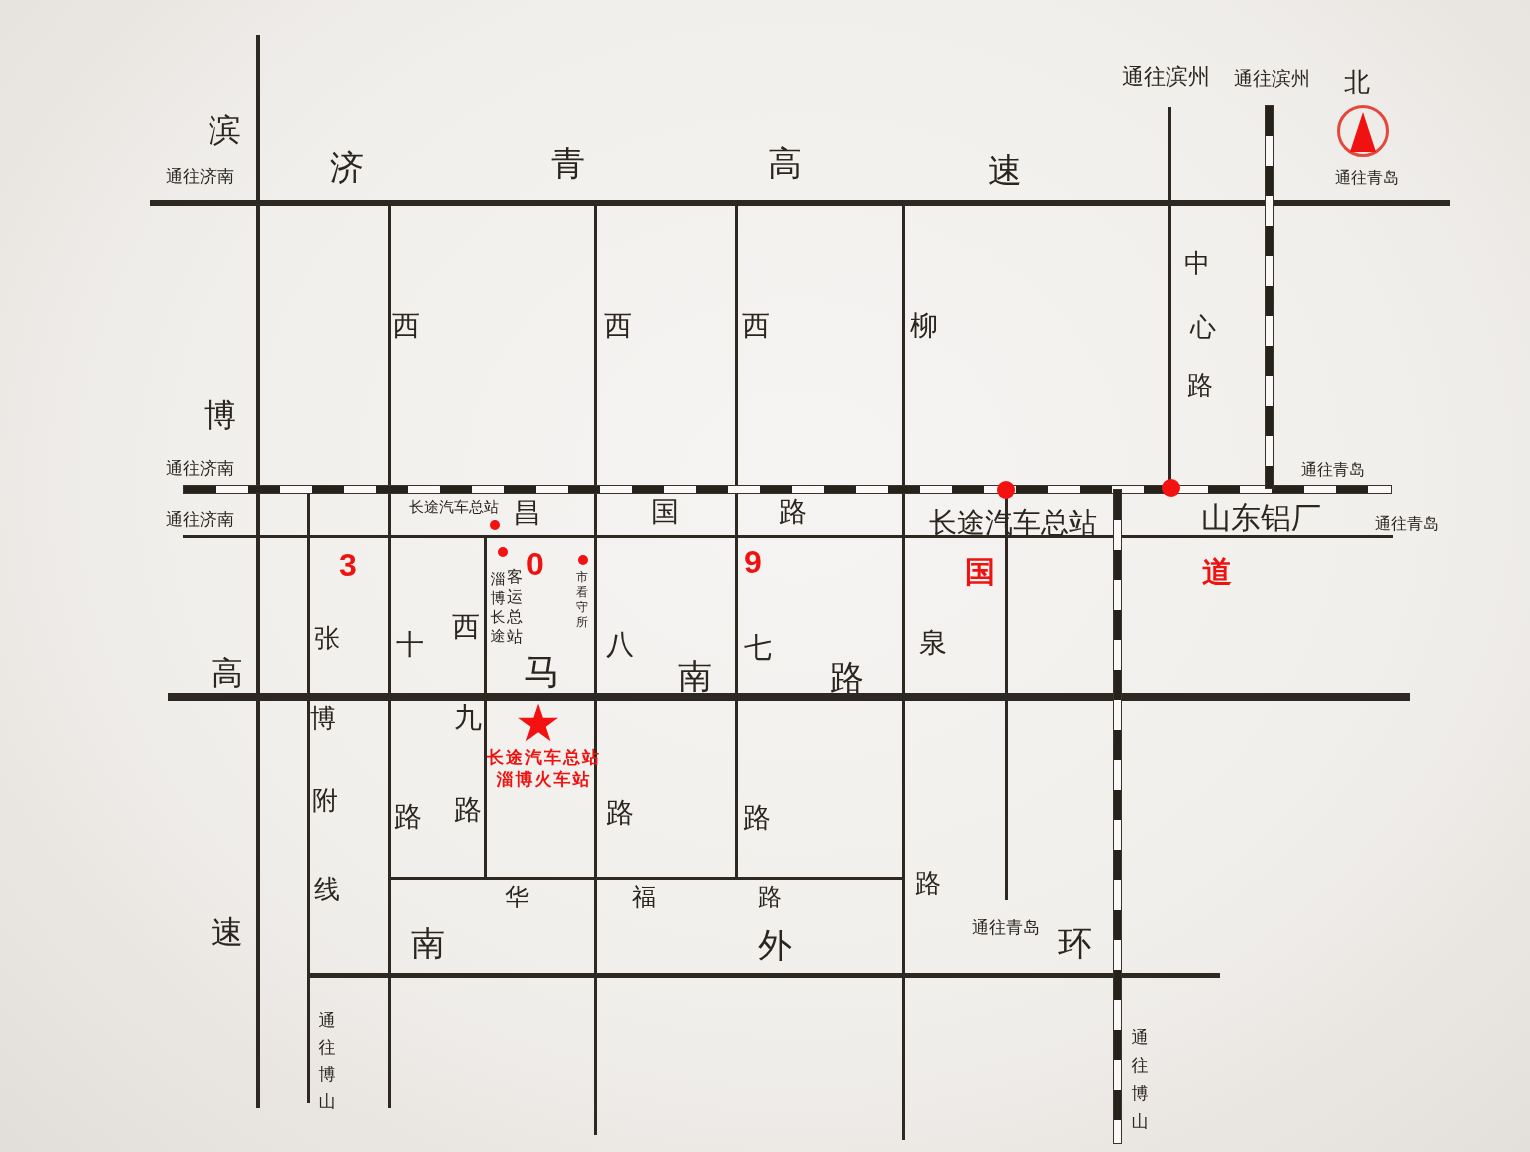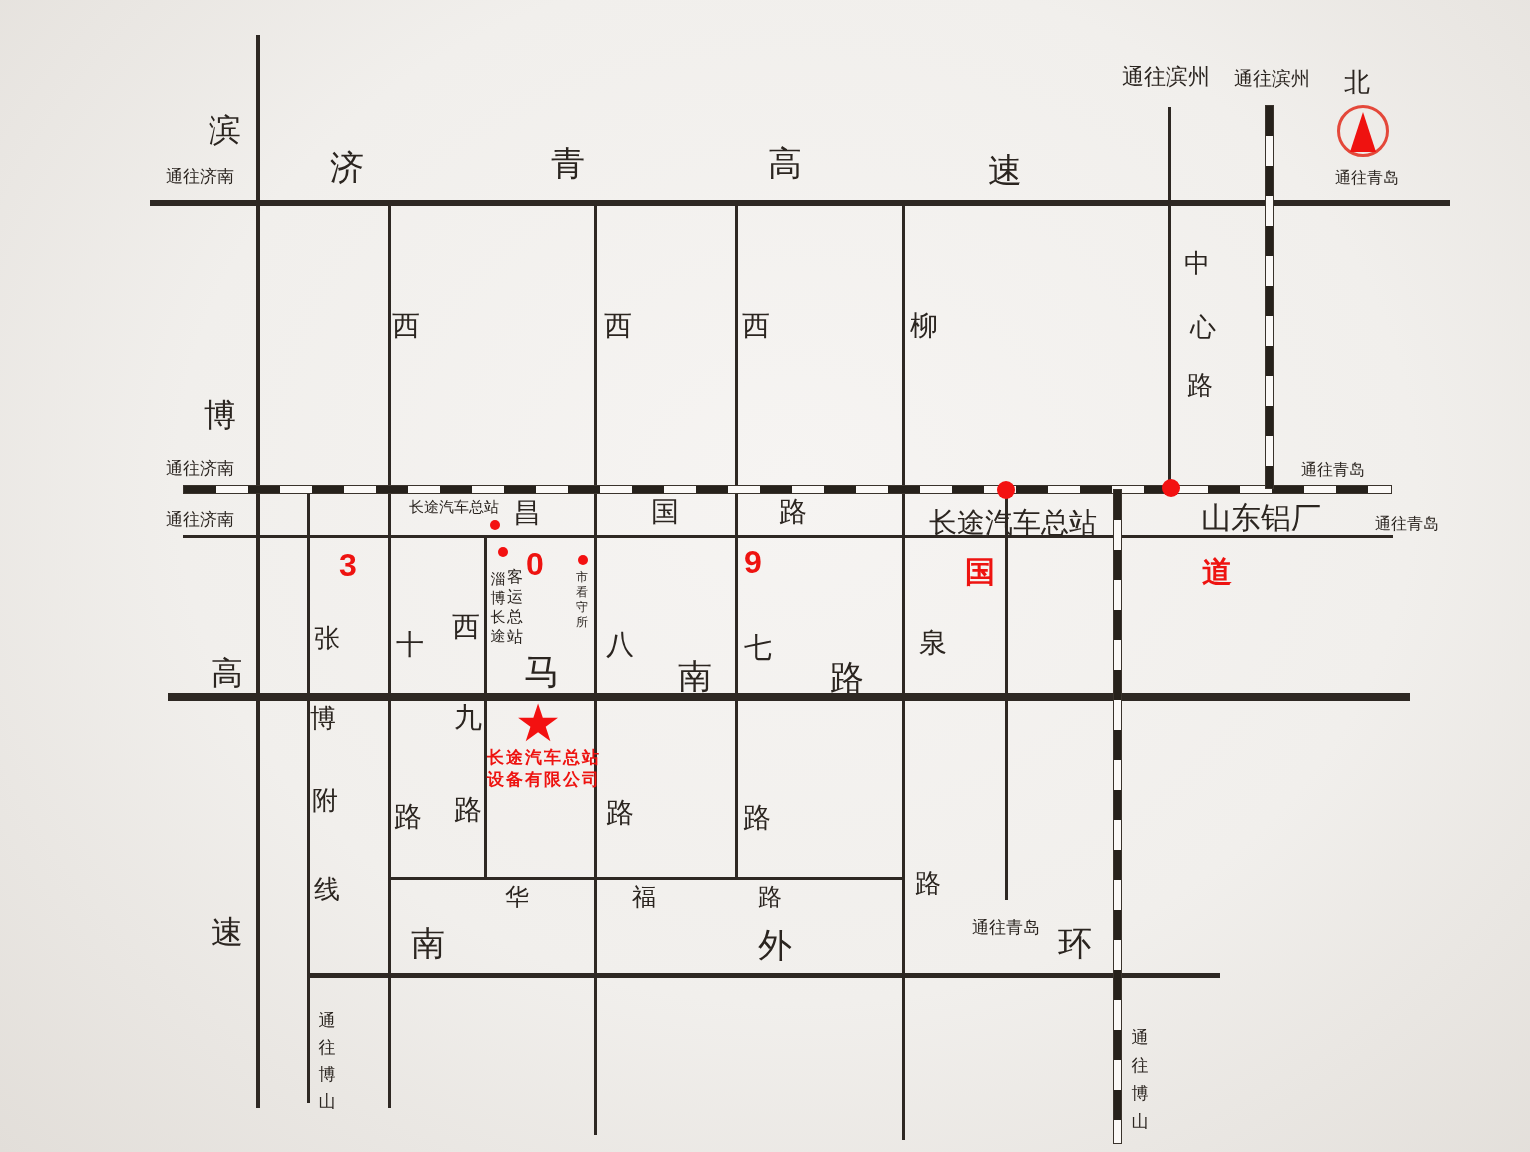--- a/index.html
+++ b/index.html
@@ -97,21 +97,21 @@
     <div class="lbl v" style="left: 582px; font-size: 12px; top: 569.5px;">
       <span style="height: 15px; line-height: 15px;">市</span>
       <span style="height: 15px; line-height: 15px;">看</span>
       <span style="height: 15px; line-height: 15px;">守</span>
       <span style="height: 15px; line-height: 15px;">所</span>
     </div>
     <div class="lbl" style="left: 1013px; font-size: 28px; top: 523px;">长途汽车总站</div>
     <div class="lbl" style="left: 1261px; font-size: 30px; top: 518px;">山东铝厂</div>
     <div class="lbl" style="left: 1006px; font-size: 17px; top: 927px;">通往青岛</div>
     <div class="lbl red" style="left: 544px; font-size: 17px; letter-spacing: 2px; top: 757px;">长途汽车总站</div>
-    <div class="lbl red" style="left: 544px; font-size: 17px; letter-spacing: 2px; top: 779px;">设备有限公司</div>
+    <div class="lbl red" style="left: 544px; font-size: 17px; letter-spacing: 2px; top: 779px;">淄博火车站</div>
     <div class="lbl" style="left: 1197px; font-size: 26px; top: 263px;">中</div>
     <div class="lbl" style="left: 1203px; font-size: 26px; top: 327px;">心</div>
     <div class="lbl" style="left: 1200px; font-size: 26px; top: 385px;">路</div>
     <div class="lbl" style="left: 406px; font-size: 28px; top: 326px;">西</div>
     <div class="lbl" style="left: 410px; font-size: 28px; top: 645px;">十</div>
     <div class="lbl" style="left: 408px; font-size: 28px; top: 817px;">路</div>
     <div class="lbl" style="left: 466px; font-size: 28px; top: 627px;">西</div>
     <div class="lbl" style="left: 468px; font-size: 28px; top: 718px;">九</div>
     <div class="lbl" style="left: 468px; font-size: 28px; top: 810px;">路</div>
     <div class="lbl" style="left: 618px; font-size: 28px; top: 326px;">西</div>

